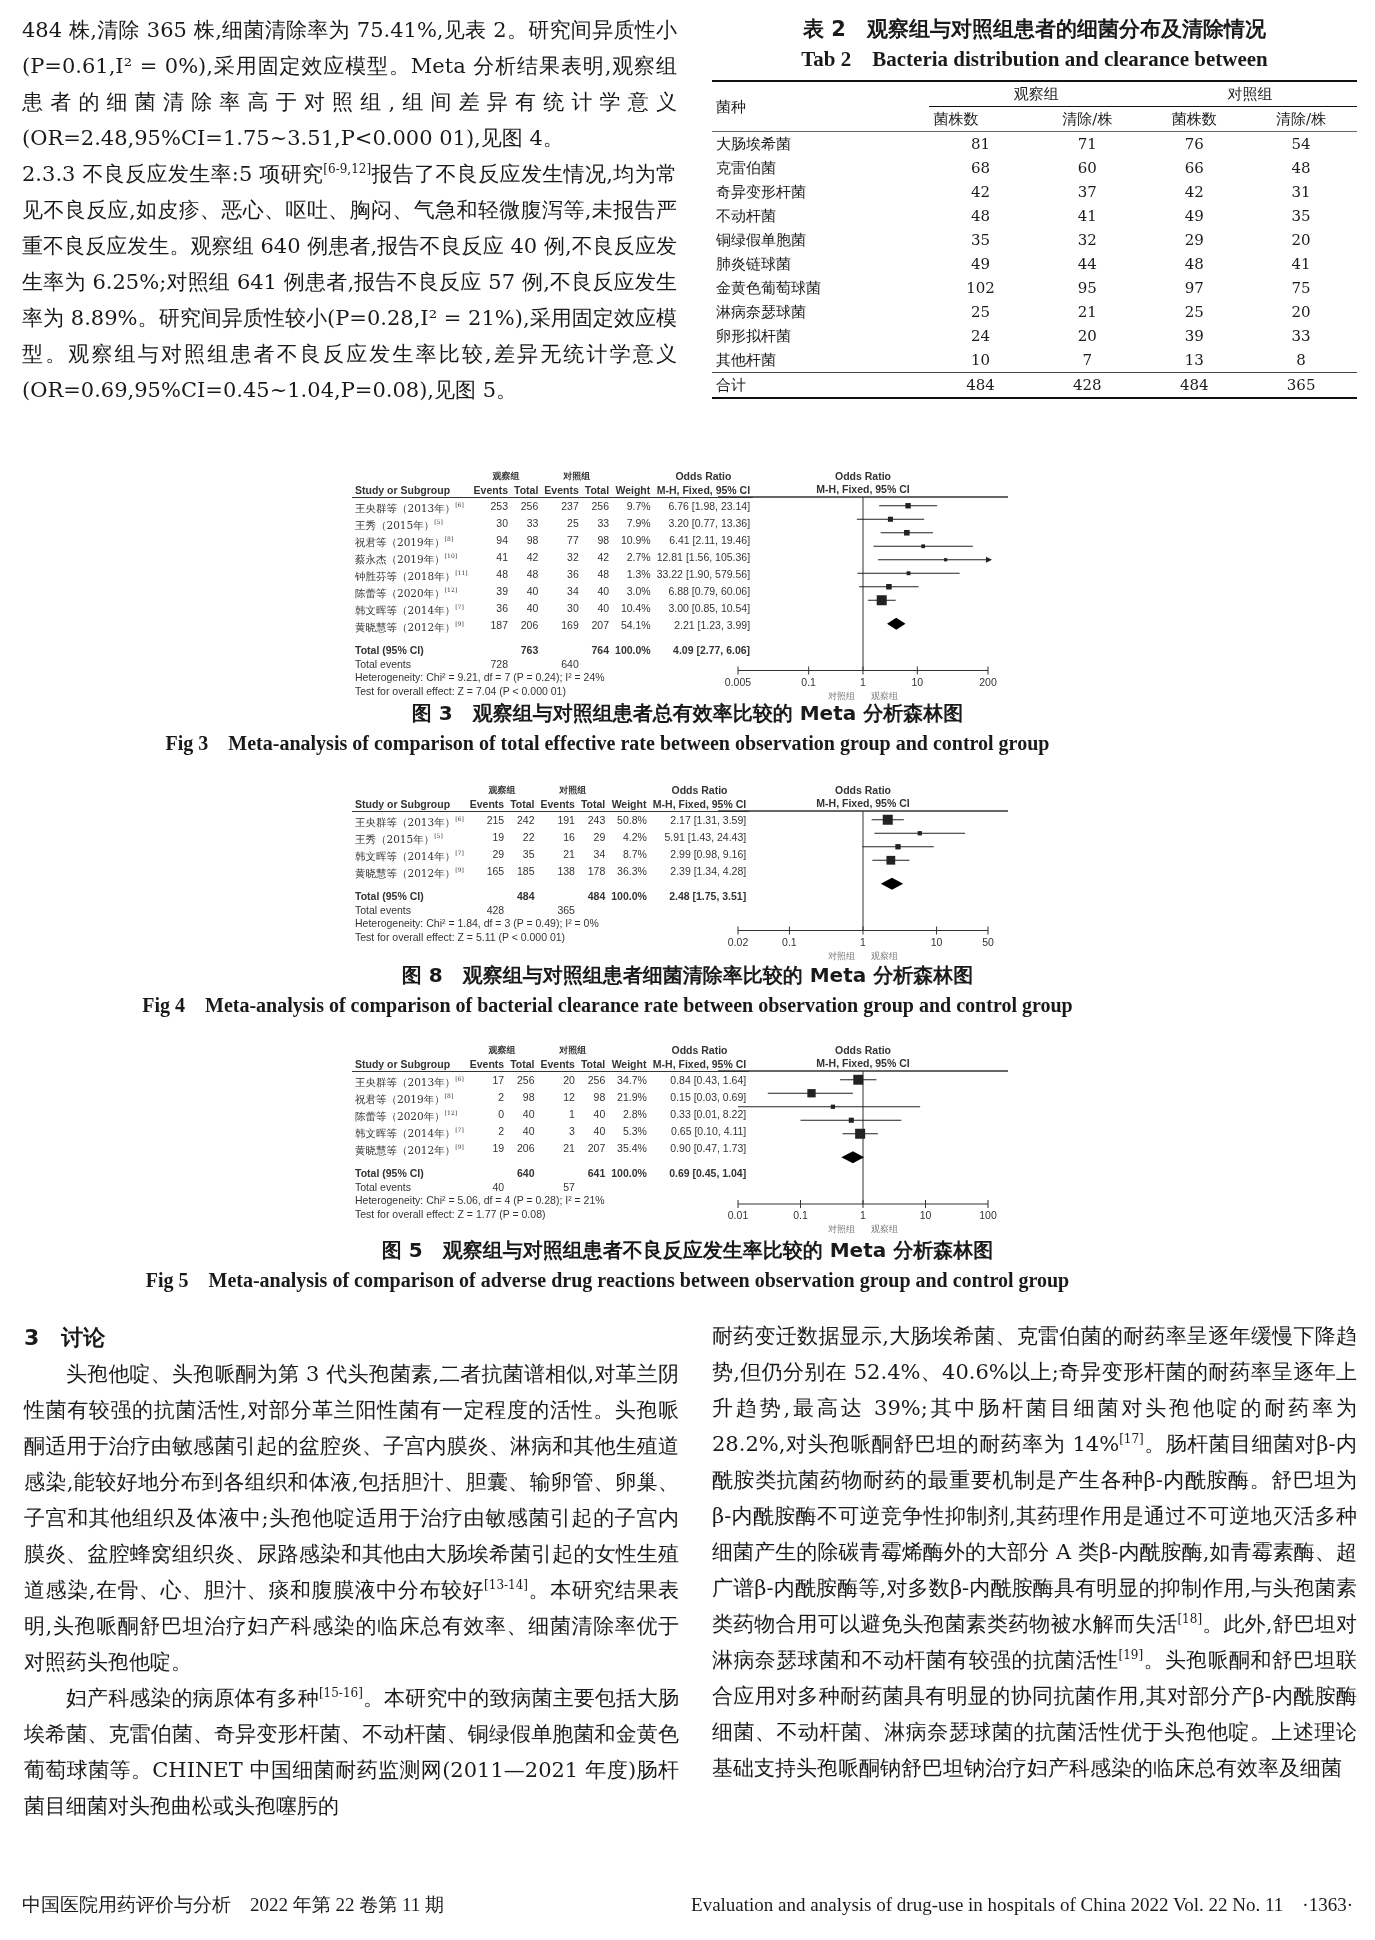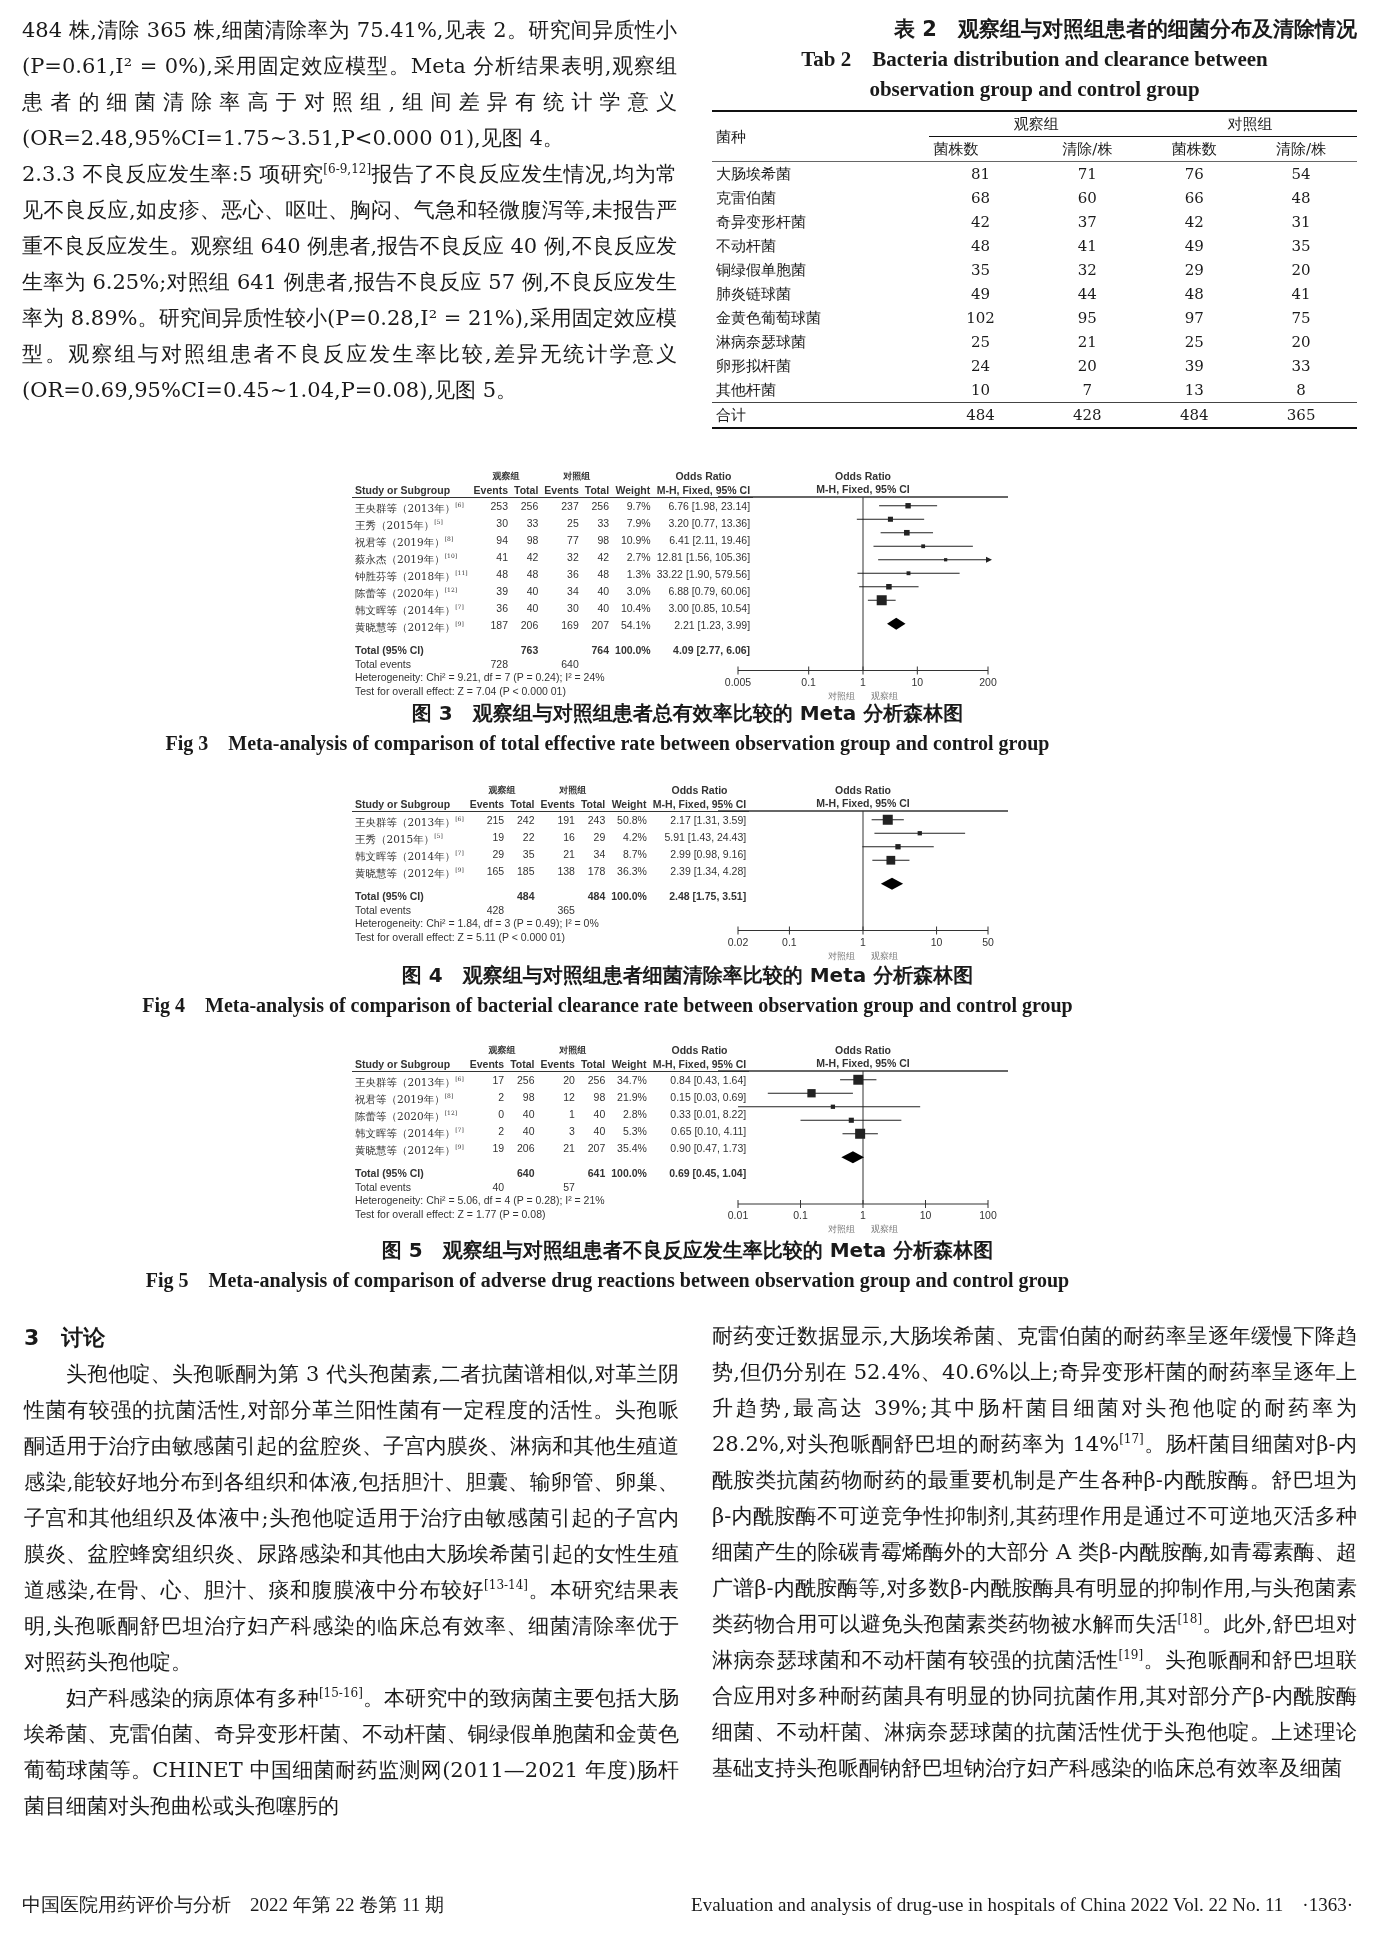--- a/index.html
+++ b/index.html
@@ -2,21 +2,21 @@
 <html><head>
 <meta charset="utf-8">
 <style>
   * { box-sizing: border-box; margin: 0; padding: 0; }
   body { width: 1375px; height: 1940px; background: #fff; color: #1a1a1a; font-family: "DejaVu Serif", "Liberation Serif", serif; position: relative; overflow: hidden; }
   .col { position: absolute; font-size: 21px; line-height: 36px; text-align: justify; }
   .col p { margin: 0; }
   .col p.indent { text-indent: 2em; }
   .col-left-top { left: 22px; top: 12px; width: 655px; }
   .col-right-top { left: 712px; top: 14px; width: 645px; }
-  .tab-title-cn { text-align: right; font-weight: bold; font-size: 21px; line-height: 30px; font-family: "DejaVu Sans", sans-serif; }
+  .tab-title-cn { text-align: center; font-weight: bold; font-size: 21px; line-height: 30px; font-family: "DejaVu Sans", sans-serif; }
   .tab-title-en { text-align: center; font-weight: bold; font-size: 21px; line-height: 30px; font-family: "Liberation Serif", serif; }
   table.bact { width: 100%; border-collapse: collapse; font-size: 15px; line-height: 22px; margin-top: 6px; font-family: "DejaVu Serif", serif; }
   table.bact th, table.bact td { font-weight: normal; text-align: center; padding: 1px 4px; }
   table.bact td:first-child, table.bact th:first-child { text-align: left; }
   table.bact thead tr.top th { border-top: 2.5px solid #111; }
   table.bact thead tr.grp th.g { border-bottom: 1px solid #111; }
   table.bact thead tr.sub th { border-bottom: 1.5px solid #666; }
   table.bact tr.total td { border-top: 1.5px solid #444; border-bottom: 2.5px solid #111; }
   .forest { position: absolute; font-family: "Liberation Sans", sans-serif; font-size: 10.5px; color: #333; }
   .forest table { border-collapse: collapse; }
@@ -41,21 +41,20 @@
 <body>
 
 <div class="col col-left-top">
   <p>484 株,清除 365 株,细菌清除率为 75.41%,见表 2。研究间异质性小(P=0.61,I² = 0%),采用固定效应模型。Meta 分析结果表明,观察组患者的细菌清除率高于对照组,组间差异有统计学意义(OR=2.48,95%CI=1.75~3.51,P&lt;0.000 01),见图 4。</p>
   <p><span>2.3.3 不良反应发生率:5 项研究</span><sup class="ref">[6-9,12]</sup><span>报告了不良反应发生情况,均为常见不良反应,如皮疹、恶心、呕吐、胸闷、气急和轻微腹泻等,未报告严重不良反应发生。观察组 640 例患者,报告不良反应 40 例,不良反应发生率为 6.25%;对照组 641 例患者,报告不良反应 57 例,不良反应发生率为 8.89%。研究间异质性较小(P=0.28,I² = 21%),采用固定效应模型。观察组与对照组患者不良反应发生率比较,差异无统计学意义(OR=0.69,95%CI=0.45~1.04,P=0.08),见图 5。</span></p>
 </div>
 
 <div class="col col-right-top">
   <div class="tab-title-cn">表 2　观察组与对照组患者的细菌分布及清除情况</div>
   <div class="tab-title-en">Tab 2　Bacteria distribution and clearance between</div>
-  <div class="tab-title-en">observation group and control group</div>
   <table class="bact">
     <thead>
       <tr class="top grp">
         <th rowspan="2" style="vertical-align:middle;border-top:2.5px solid #111;border-bottom:1.5px solid #666;">菌种</th>
         <th colspan="2" class="g">观察组</th>
         <th colspan="2" class="g">对照组</th>
       </tr>
       <tr class="sub">
         <th>菌株数</th>
         <th>清除/株</th>
@@ -406,21 +405,21 @@
       <line x1="145" x2="145" y1="142.5" y2="150.5" stroke="#333" stroke-width="1"></line>
       <text x="145" y="161.5" text-anchor="middle" font-size="10.5" font-family="Liberation Sans, sans-serif" fill="#333">1</text>
       <line x1="218.57398875847238" x2="218.57398875847238" y1="142.5" y2="150.5" stroke="#333" stroke-width="1"></line>
       <text x="218.57398875847238" y="161.5" text-anchor="middle" font-size="10.5" font-family="Liberation Sans, sans-serif" fill="#333">10</text>
       <line x1="270" x2="270" y1="142.5" y2="150.5" stroke="#333" stroke-width="1"></line>
       <text x="270" y="161.5" text-anchor="middle" font-size="10.5" font-family="Liberation Sans, sans-serif" fill="#333">50</text>
       <text x="137" y="174.5" text-anchor="end" font-size="9" font-family="DejaVu Sans, sans-serif" fill="#777">对照组</text>
       <text x="153" y="174.5" text-anchor="start" font-size="9" font-family="DejaVu Sans, sans-serif" fill="#777">观察组</text>
     </svg>
   </div>
-<div class="fig-caption-cn" style="top:962px;">图 4　观察组与对照组患者细菌清除率比较的 Meta 分析森林图</div>
+<div class="fig-caption-cn" style="top:962px;">图 8　观察组与对照组患者细菌清除率比较的 Meta 分析森林图</div>
 <div class="fig-caption-en" style="top:992px;">Fig 4　Meta-analysis of comparison of bacterial clearance rate between observation group and control group</div>
 
 <div class="forest" id="forest-2" style="left:352px; top:1044px;">
     <table>
       <tbody>
         <tr>
           <th></th>
           <th colspan="2" style="font-weight:bold;font-family:'DejaVu Sans',sans-serif;font-size:9px;">观察组</th>
           <th colspan="2" style="font-family:'DejaVu Sans',sans-serif;font-size:9px;">对照组</th>
           <th></th>

